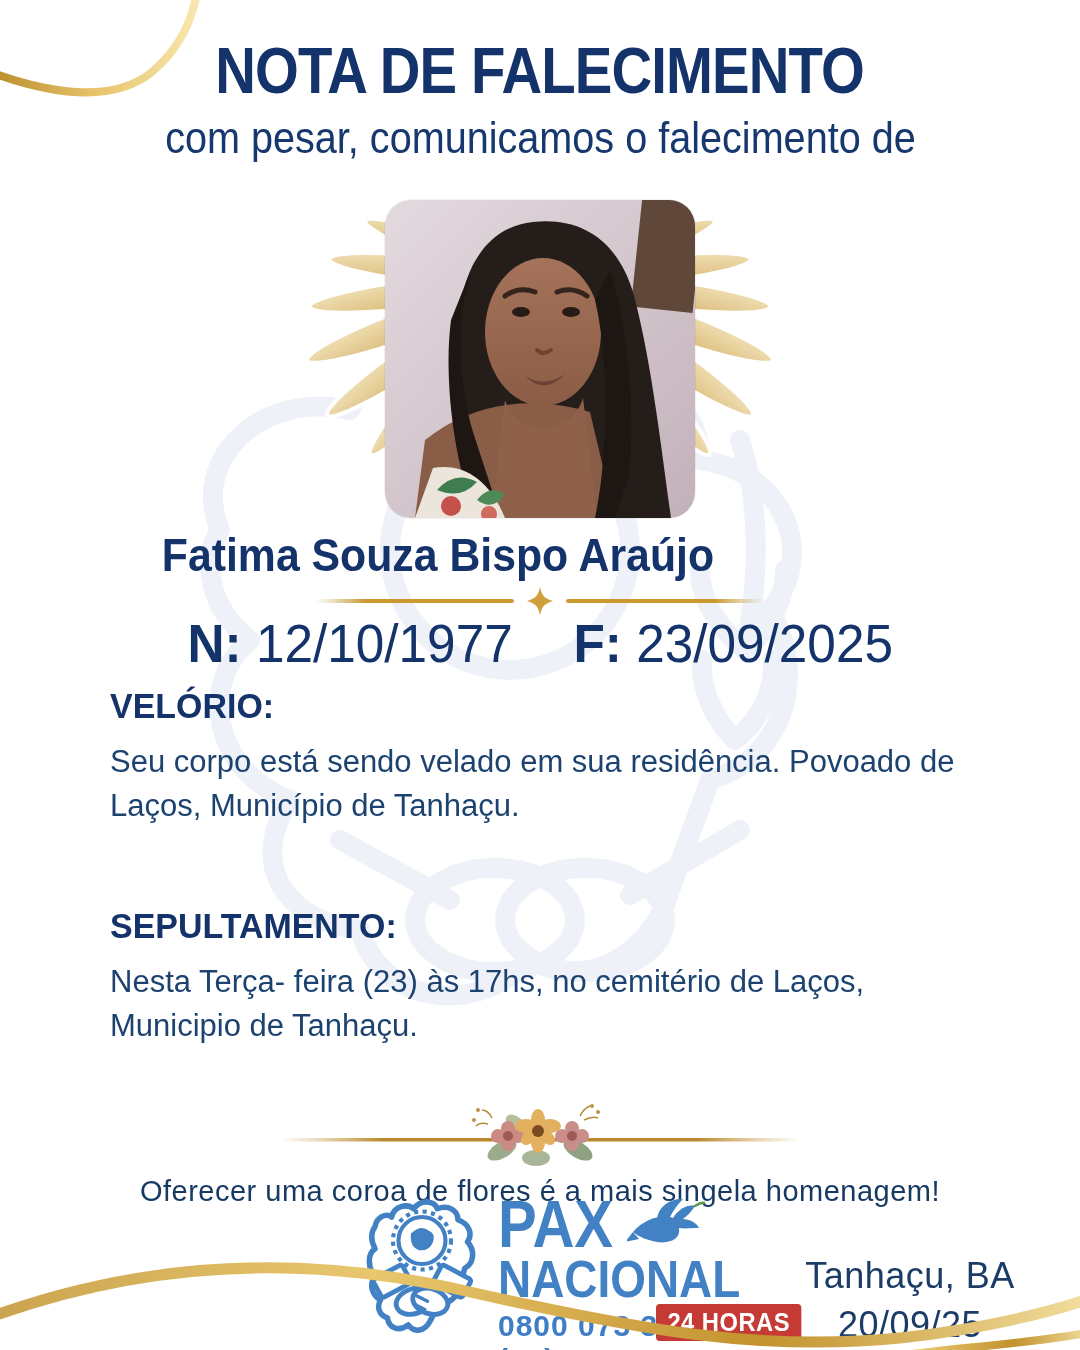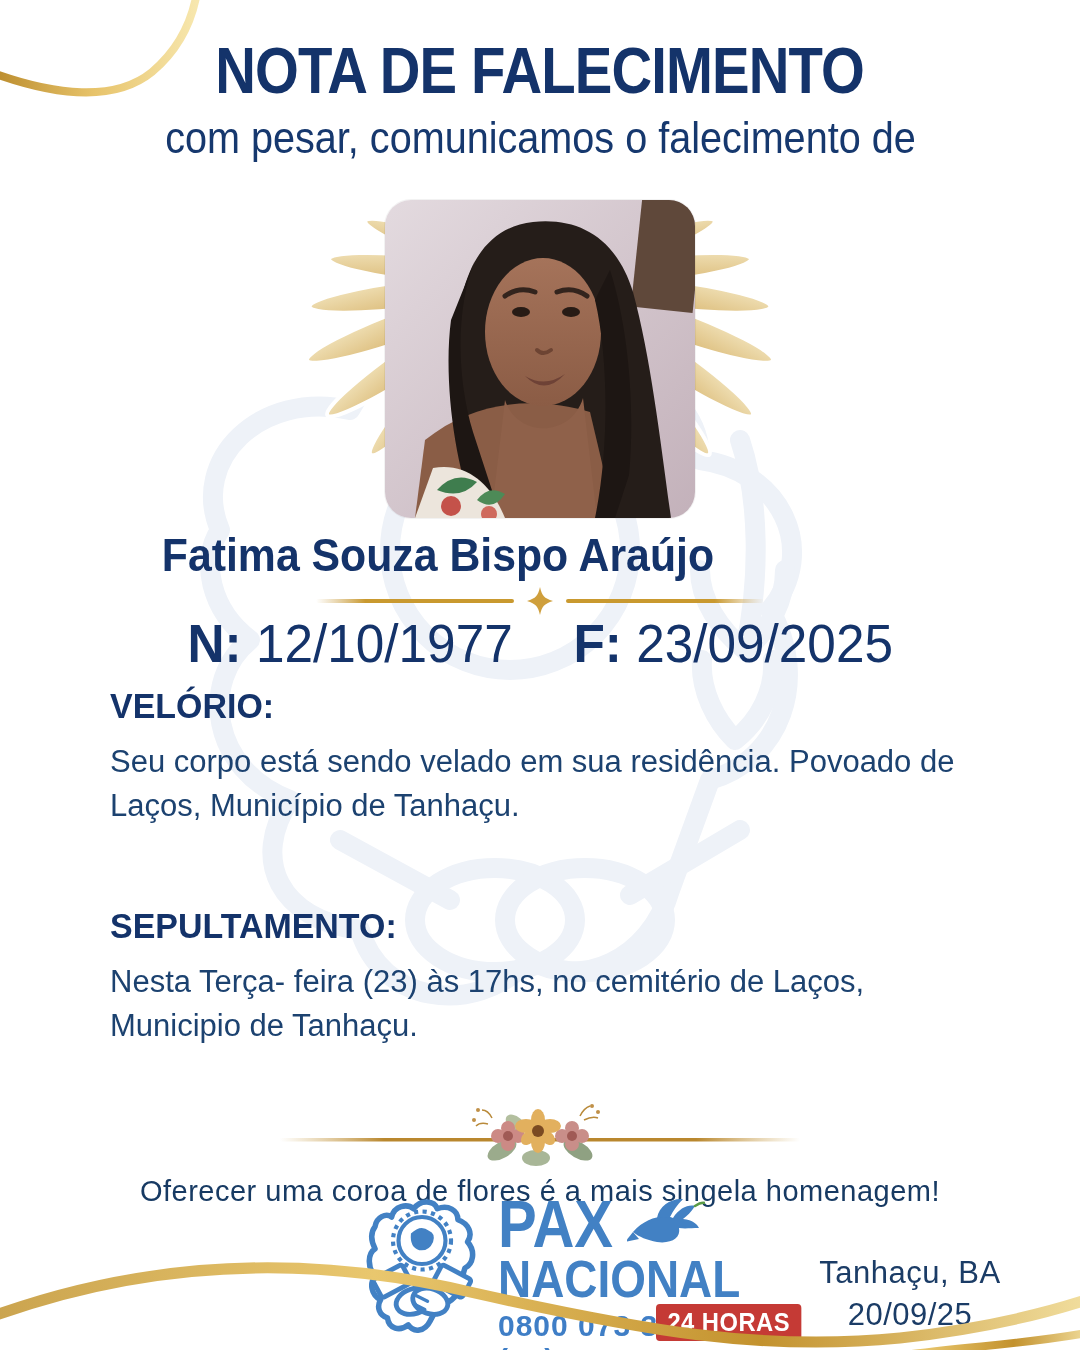--- a/index.html
+++ b/index.html
@@ -78,21 +78,21 @@
   .phones{margin-top:4px;color:#3f7ec6;font-weight:700;line-height:1.12;}
   .phone-1{font-size:30px;letter-spacing:1px;}
   .phone-2{font-size:30px;letter-spacing:1px;}
   .badge{
     position:absolute;left:158px;top:116px;background:#c53a35;color:#ffffff;
     font-size:25px;font-weight:700;padding:4px 12px;border-radius:4px;
     letter-spacing:.5px;white-space:nowrap;transform:scaleX(.95);transform-origin:left;
   }
   .footer-place{
     position:absolute;left:800px;top:1252px;width:220px;text-align:center;
-    color:#1b3c66;font-size:31px;line-height:1.35;font-weight:400;letter-spacing:.5px;
+    color:#1b3c66;font-size:36px;line-height:1.35;font-weight:400;letter-spacing:.5px;
   }
 </style>
 </head>
 <body>
 
 <div class="page">
 
   <svg class="abs" style="left:40px;top:320px;" width="1000" height="800" viewBox="0 0 1000 800" fill="none">
     <g stroke="#eef2f8" stroke-width="20" stroke-linecap="round" stroke-linejoin="round">
       <path d="M180,210 C150,140 220,70 310,90 C340,30 440,20 480,70 C560,30 660,60 660,140 C740,150 780,230 730,290 C770,360 740,440 670,460 L630,570 C610,640 540,670 490,640 C430,700 340,680 320,610 C240,600 210,540 250,480 C170,450 160,360 210,320 C170,290 160,240 180,210 Z"></path>

